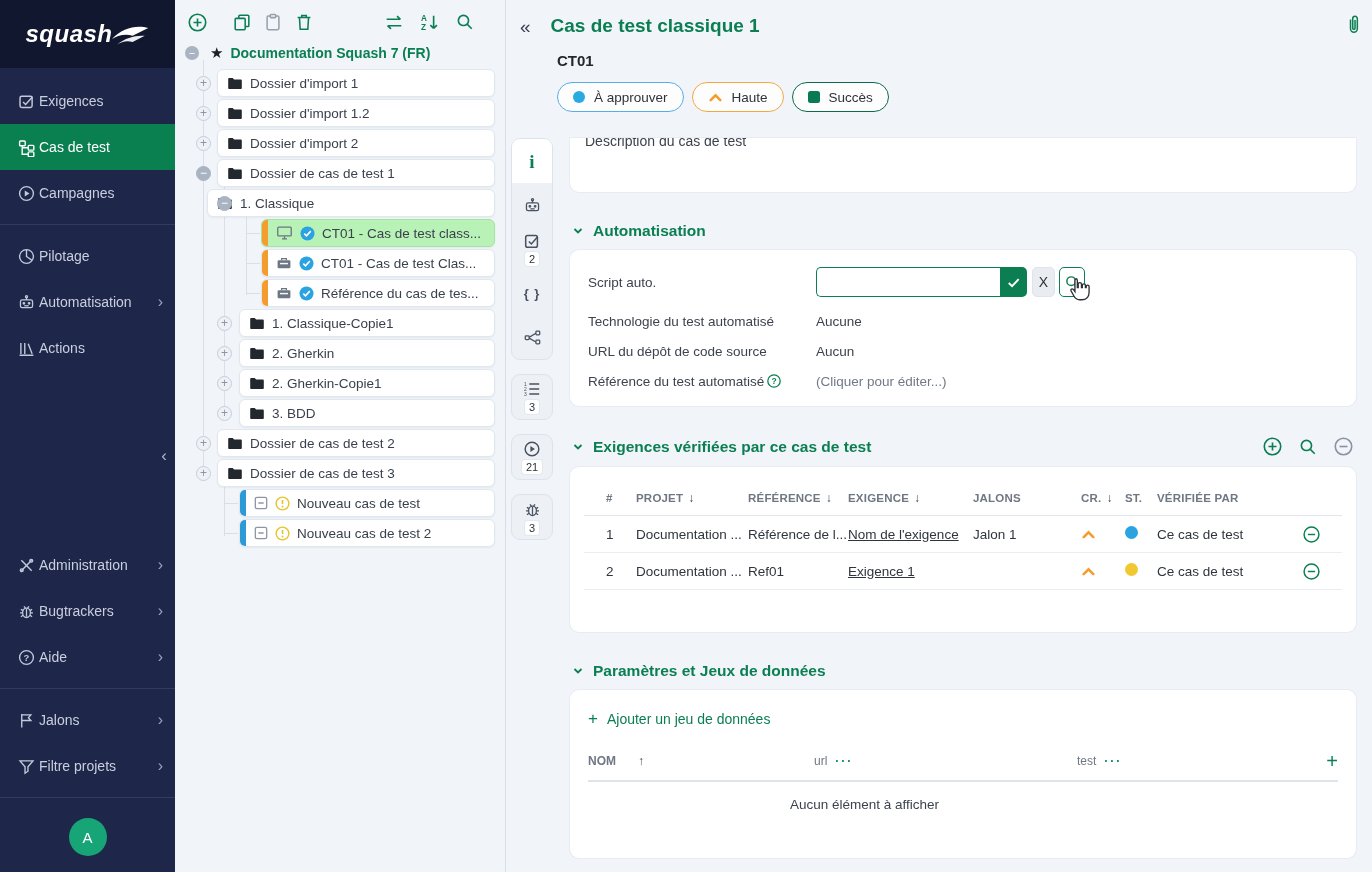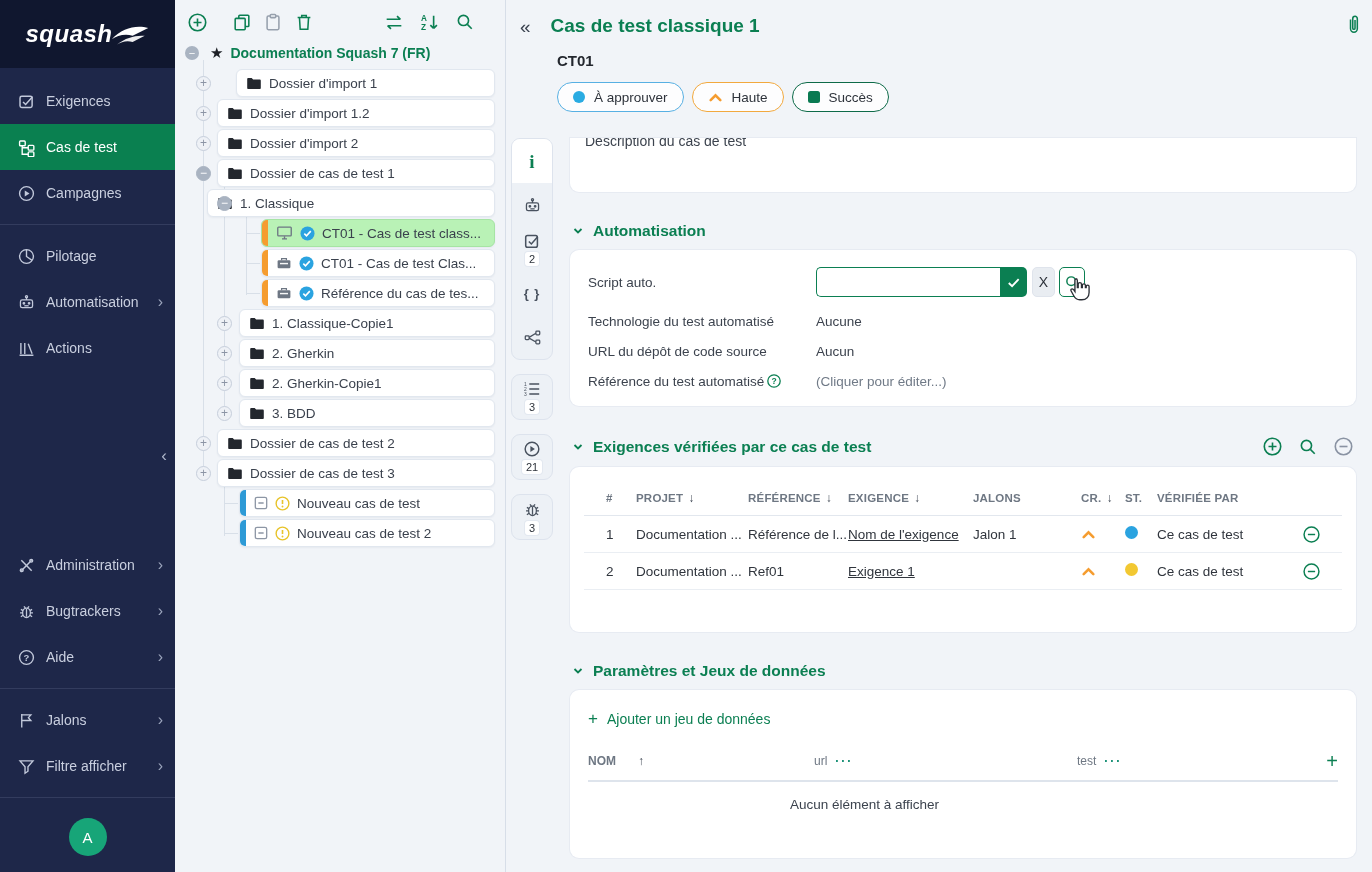--- a/index.html
+++ b/index.html
@@ -5,21 +5,21 @@
   html,body{margin:0;padding:0;overflow:hidden;}
   body{width:1372px;height:872px;display:flex;background:#f1f4f8;font-family:"Liberation Sans",sans-serif;color:#333;}
   button{font-family:inherit;}
 
   
   .sidebar{width:175px;height:100%;background:#1e2749;display:flex;flex-direction:column;flex-shrink:0;position:relative;color:#c9cfdf;}
   .logo{height:68px;background:#10172f;display:flex;align-items:center;justify-content:center;}
   .logo-text{font-style:italic;font-weight:bold;font-size:24px;color:#fff;letter-spacing:.5px;}
   .swoosh{margin-left:-3px;margin-top:2px;}
   .side-nav{margin-top:10px;}
-  .side-item{height:46px;display:flex;align-items:center;gap:10px;padding:0 12px 0 16px;font-size:14px;cursor:pointer;}
+  .side-item{height:46px;display:flex;align-items:center;gap:3px;padding:0 12px 0 16px;font-size:14px;cursor:pointer;}
   .side-item.selected{background:#0a8050;color:#fff;}
   .s-icon{width:20px;display:flex;justify-content:center;align-items:center;color:#c2c9db;}
   .side-item.selected .s-icon{color:#fff;}
   .chev{margin-left:auto;font-size:16px;color:#9aa3bb;}
   .side-divider{height:1px;background:#333c5e;margin:8px 0;}
   .collapse-btn{position:absolute;top:444px;right:6px;background:none;border:none;color:#aeb6ca;font-size:17px;cursor:pointer;padding:2px;}
   .sidebar-bottom{margin-top:auto;}
   .avatar-wrap{display:flex;justify-content:center;padding:12px 0 16px;}
   .avatar{width:38px;height:38px;border-radius:50%;background:#17a578;color:#fff;display:flex;align-items:center;justify-content:center;font-size:15px;cursor:pointer;}
 
@@ -231,21 +231,21 @@
           </span>
           <span>Jalons</span>
           <span class="chev">›</span>
         </div>
         <div class="side-item">
           <span class="s-icon">
             <svg viewBox="0 0 22 22" width="19" height="19" fill="none" stroke="currentColor" stroke-width="1.6">
               <path d="M3.5 4.5h15l-5.8 6.8v5.2l-3.4 2.3v-7.5z"></path>
             </svg>
           </span>
-          <span>Filtre afficher</span>
+          <span>Filtre projets</span>
           <span class="chev">›</span>
         </div>
         <div class="side-divider"></div>
       </nav>
     <div class="avatar-wrap">
       <div class="avatar">A</div>
     </div>
   </div>
 </aside>
 
@@ -317,21 +317,21 @@
       <div class="guide" style="left:49px;top:112px;height:236px"></div>
       <div class="guide" style="left:71px;top:135px;height:92px"></div>
       <div class="guide" style="left:49px;top:412px;height:56px"></div>
       <div class="stub" style="left:71px;top:165px;width:14px"></div>
       <div class="stub" style="left:71px;top:195px;width:14px"></div>
       <div class="stub" style="left:71px;top:225px;width:14px"></div>
       <div class="stub" style="left:49px;top:435px;width:14px"></div>
       <div class="stub" style="left:49px;top:465px;width:14px"></div>
       <div class="tree-row">
         <button class="expander" style="left: 21px;">+</button>
-        <div class="node-box" style="margin-left: 61px;">
+        <div class="node-box" style="margin-left: 42px;">
           <span class="n-icon">
             <svg viewBox="0 0 20 18" width="16" height="15">
               <path d="M1.5 3.5c0-.8.6-1.5 1.4-1.5h4.2l1.8 2h8.2c.8 0 1.4.7 1.4 1.5v9c0 .8-.6 1.5-1.4 1.5H2.9c-.8 0-1.4-.7-1.4-1.5z" fill="#23272e"></path>
             </svg>
           </span>
           <span>Dossier d'import 1</span>
         </div>
       </div>
       <div class="tree-row">
         <button class="expander" style="left: 21px;">+</button>

